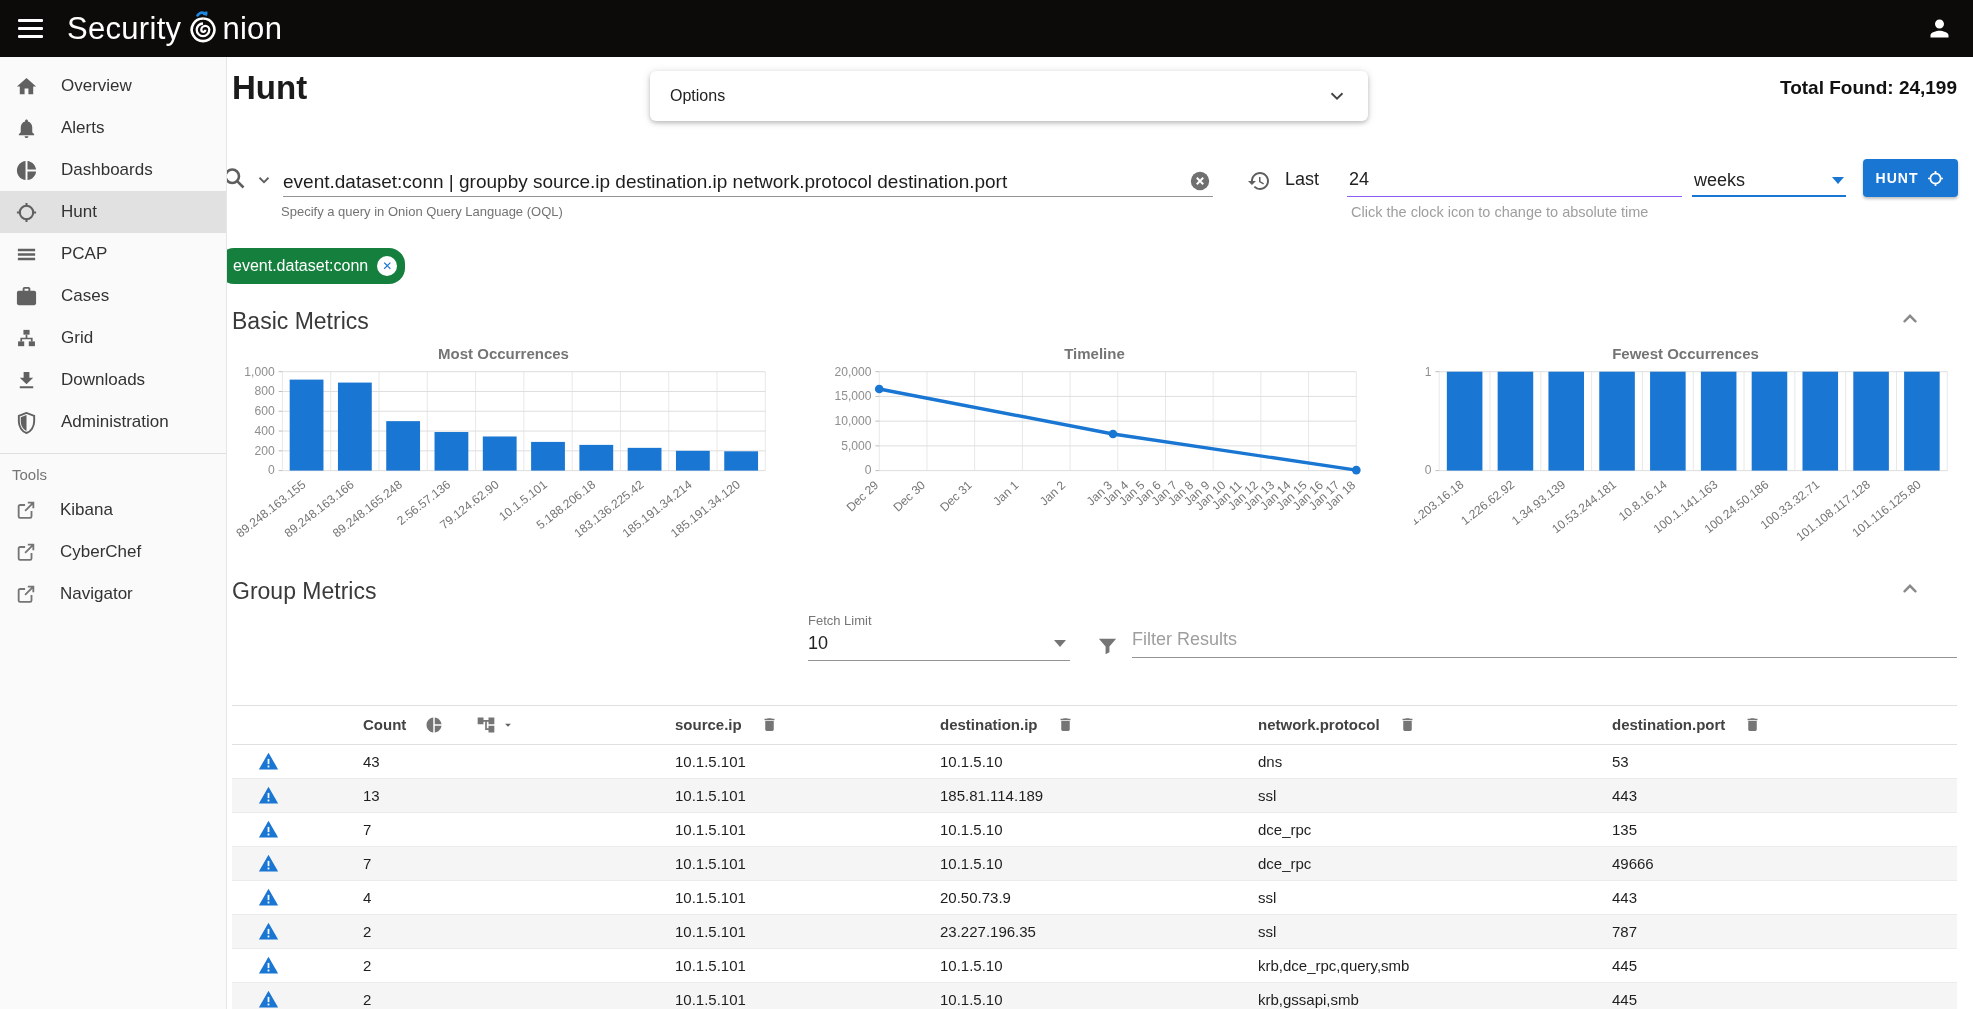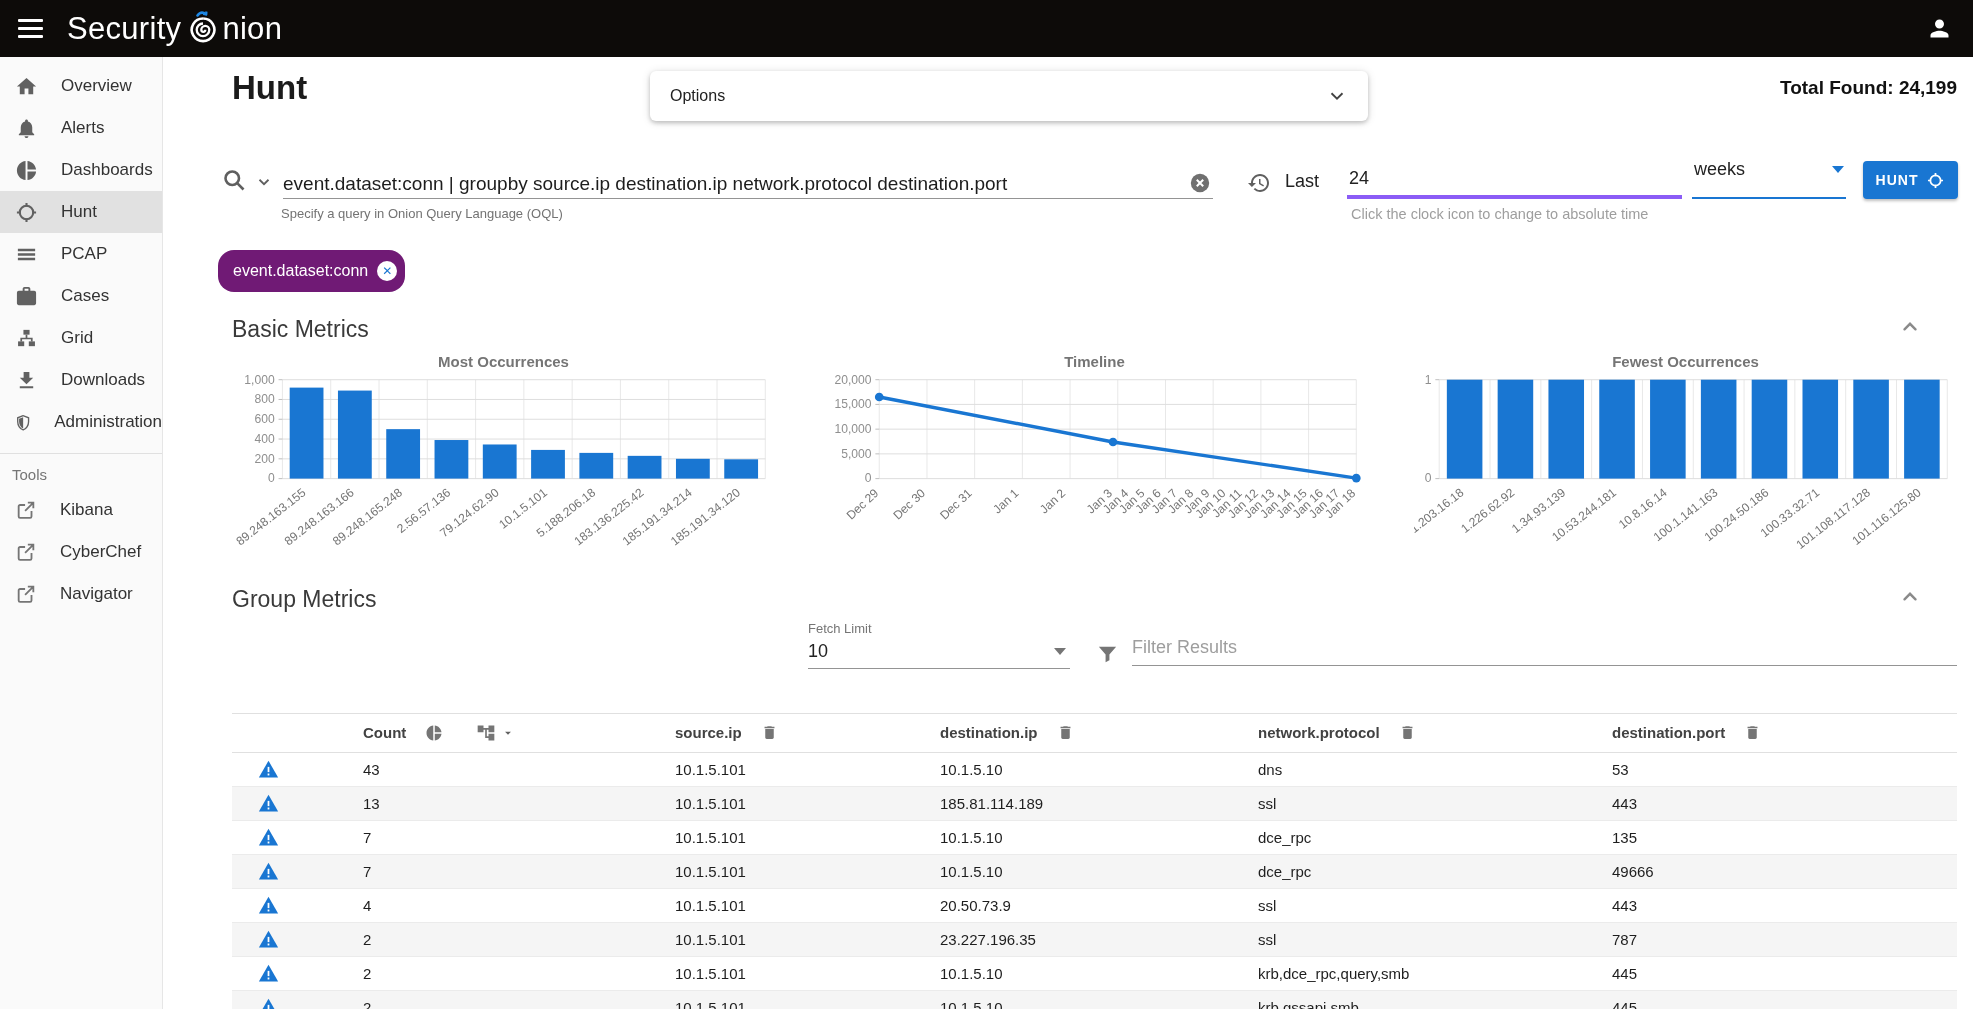--- a/index.html
+++ b/index.html
@@ -7,21 +7,21 @@
        font-family:"Liberation Sans","DejaVu Sans",sans-serif;color:#212121;position:relative}
   svg{display:block}
   
   .topbar{position:absolute;top:0;left:0;right:0;height:57px;background:#0d0b09;display:flex;align-items:center;z-index:20}
   .hamburger{width:25px;height:19px;margin-left:18px;display:flex;flex-direction:column;justify-content:space-between;cursor:pointer}
   .hamburger span{height:3px;background:#fff;border-radius:1px}
   .logo{display:flex;align-items:center;color:#fff;font-size:31px;margin-left:24px;letter-spacing:.3px}
   .logo .onion{margin:0 1px 0 4px}
   .person-btn{margin-left:auto;margin-right:20px;cursor:pointer}
   
-  .sidebar{position:absolute;top:57px;left:0;width:163px;bottom:0;background:#fafafa;border-right:1px solid #e6e6e6;padding-top:8px;box-sizing:border-box;z-index:10}
+  .sidebar{position:absolute;top:57px;left:0;width:227px;bottom:0;background:#fafafa;border-right:1px solid #e6e6e6;padding-top:8px;box-sizing:border-box;z-index:10}
   .side-item{display:flex;align-items:center;height:42px;padding-left:15px;gap:23px;font-size:17px;color:#333;cursor:pointer}
   .side-item.active{background:#e1e1e1}
   .side-divider{height:1px;background:#e0e0e0;margin:10px 0 4px 0}
   .side-label{font-size:15px;color:#757575;padding:8px 0 6px 12px}
   
   .main{position:absolute;top:57px;left:193px;right:0;bottom:0;background:#fff;overflow:hidden}
   .header-row{position:relative;height:68px}
   .page-title{position:absolute;left:39px;top:12px;font-size:33px;font-weight:bold;color:#1b1b1b}
   .options-card{position:absolute;left:457px;top:14px;width:718px;height:50px;background:#fff;border-radius:6px;
     box-shadow:0 2px 4px rgba(0,0,0,.2),0 1px 10px rgba(0,0,0,.12);display:flex;align-items:center;padding:0 20px;box-sizing:border-box;cursor:pointer}
@@ -30,32 +30,32 @@
   .total-found{position:absolute;right:16px;top:20px;font-size:19px;font-weight:bold;color:#111}
   
   .query-row{display:flex;align-items:flex-end;margin:34px 14px 0 26px}
   .q-search{margin:0 0 5px 2px}
   .q-caret{margin:0 4px 8px 7px;cursor:pointer}
   .q-field{width:930px;display:flex;align-items:flex-end;border-bottom:1px solid #949494;padding-bottom:3px;margin-left:6px}
   .q-text{font-size:19px;flex:1;white-space:nowrap;overflow:hidden;color:#1d1d1d}
   .q-clear{margin:0 2px 1px 8px;cursor:pointer}
   .q-history{margin:0 0 4px 34px;cursor:pointer}
   .q-last{font-size:18px;margin:0 0 7px 14px;color:#222}
-  .q-duration{width:333px;margin-left:28px;border-bottom:4px solid #8b5cf6;font-size:18px;padding:0 0 6px 2px;color:#222}
-  .q-unit{width:150px;margin-left:10px;border-bottom:2px solid #1976d2;font-size:18px;padding:0 2px 17px 2px;display:flex;align-items:center;color:#222;cursor:pointer}
+  .q-duration{width:333px;margin-left:28px;border-bottom:1px solid #8b5cf6;font-size:18px;padding:0 0 6px 2px;color:#222}
+  .q-unit{width:150px;margin-left:10px;border-bottom:2px solid #1976d2;font-size:18px;padding:0 2px 4px 2px;display:flex;align-items:center;color:#222;cursor:pointer}
   .q-unit .tri{margin-left:auto;width:0;height:0;border-left:6px solid transparent;border-right:6px solid transparent;border-top:7px solid #1976d2}
   .hunt-btn{margin-left:17px;width:95px;height:38px;background:#1976d2;border:none;border-radius:4px;color:#fff;font-weight:bold;
     font-size:14px;letter-spacing:1px;display:flex;align-items:center;justify-content:center;gap:8px;cursor:pointer;
     box-shadow:0 2px 3px rgba(0,0,0,.25);font-family:inherit}
   .hint-row{position:relative;height:26px;margin-top:7px}
   .hint-q{position:absolute;left:88px;font-size:13px;color:#737373}
   .hint-t{position:absolute;left:1158px;font-size:14.5px;color:#9e9e9e}
   
   .chip-row{margin:18px 0 0 25px}
-  .chip{display:inline-flex;align-items:center;background:#701a75;color:#fff;font-size:16px;height:42px;border-radius:16px;padding:0 8px 0 15px;gap:9px;cursor:pointer}
+  .chip{display:inline-flex;align-items:center;background:#15803d;color:#fff;font-size:16px;height:36px;border-radius:16px;padding:0 8px 0 15px;gap:9px;cursor:pointer}
   .chip-x{width:20px;height:20px;border-radius:50%;background:#fff;color:#1976d2;display:flex;align-items:center;justify-content:center;font-weight:bold;font-size:12px;cursor:pointer}
   
   .section-row{display:flex;margin:24px 52px 0 39px}
   .section-title{font-size:23px;color:#3a3a3a}
   .section-caret{margin-left:auto;cursor:pointer}
   .charts-row{display:flex;gap:48px;margin:10px 16px 0 39px}
   .chart{flex:1;min-width:0}
   .chart-title{text-align:center;font-size:15px;font-weight:bold;color:#757575;margin-bottom:0}
   
   .controls-row{position:relative;height:62px;margin-top:8px}

